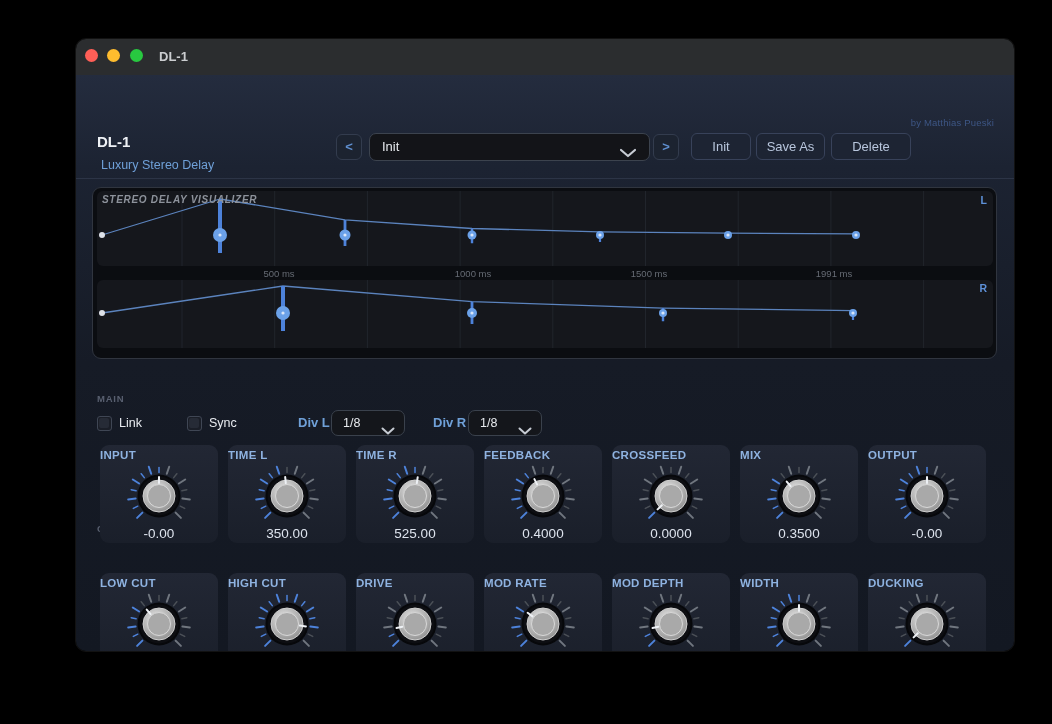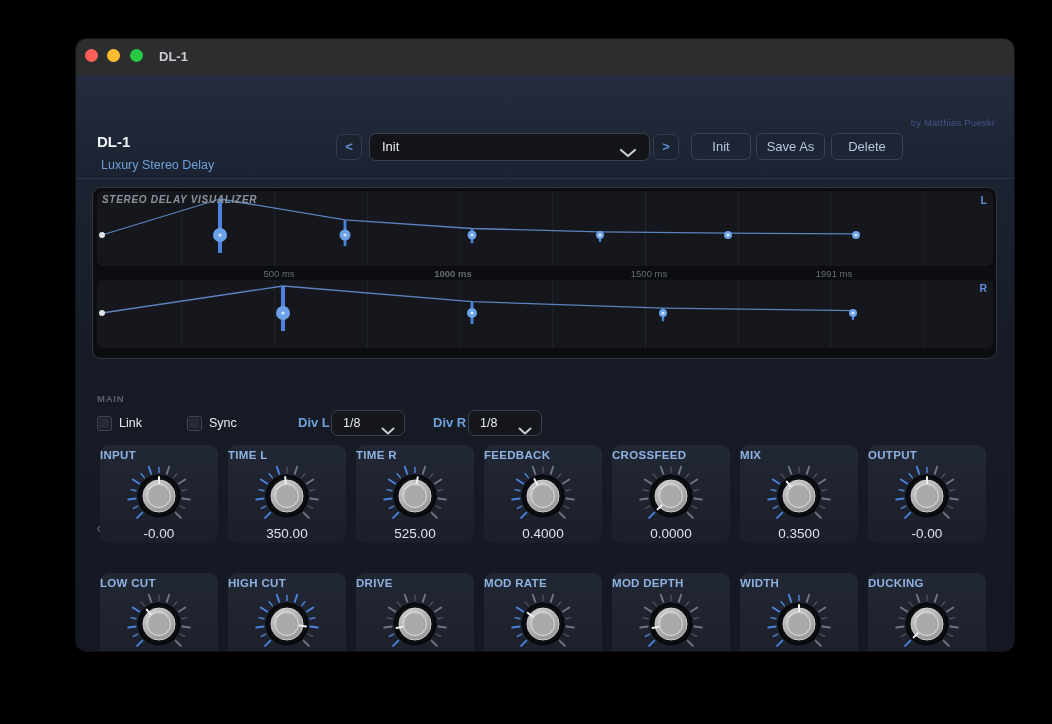--- a/index.html
+++ b/index.html
@@ -30,21 +30,21 @@
   .viz{position:absolute;left:16px;top:112px;width:905px;height:172px;background:#0b0d11;border:1px solid #30353f;
        border-radius:9px;box-sizing:border-box;}
   .lane{position:absolute;left:4px;width:896px;background:#15171c;border-radius:6px;overflow:hidden;}
   .lane-l{top:3px;height:75px;}
   .lane-r{top:92px;height:68px;}
   .viz-title{position:absolute;left:9px;top:6px;font-size:10px;font-weight:bold;color:#8d929b;letter-spacing:.7px;font-style:italic;}
   .lane-tag{position:absolute;right:9px;font-size:10.5px;font-weight:bold;color:#5e91d8;}
   .tag-l{top:6px;} .tag-r{top:94px;}
   .band{position:absolute;left:4px;top:78px;width:896px;height:14px;}
   .band span{position:absolute;top:2px;transform:translateX(-50%);font-size:9.5px;color:#666b74;}
-  .t1{left:182px;} .t2{left:356px;font-weight:bold;} .t3{left:552px;} .t4{left:737px;}
+  .t1{left:182px;} .t2{left:376px;} .t3{left:552px;} .t4{left:737px;}
   .sect{position:absolute;font-size:9.5px;font-weight:bold;letter-spacing:.8px;color:#596070;}
   .checkbox{position:absolute;top:341px;width:15px;height:15px;border-radius:3px;background:#1a1e27;
             border:1.5px solid #3f4654;box-sizing:border-box;}
   .checkbox .inner{position:absolute;left:1px;top:1px;width:10px;height:10px;background:#262b36;border-radius:2px;}
   .cb-label{position:absolute;top:341px;font-size:12.5px;color:#e8ebf0;line-height:15px;}
   .div-label{position:absolute;top:335px;font-size:13px;font-weight:bold;color:#6fa0d8;line-height:26px;}
   .dropdown{position:absolute;top:335px;width:74px;height:26px;border-radius:7px;background:#14161b;
             border:1px solid #3a414c;box-sizing:border-box;}
   .dropdown .val{position:absolute;left:11px;top:5px;font-size:12.5px;color:#e7eaee;}
   .dropdown .chev{position:absolute;right:9px;top:10px;}
@@ -92,21 +92,21 @@
         <span class="val">Init</span>
         <span class="chev">
           <svg width="18" height="10" viewBox="0 0 18 10">
               <path d="M2 2 L9 8 L16 2" fill="none" stroke="#c6cbd3" stroke-width="2.2" stroke-linecap="round" stroke-linejoin="round"></path>
             </svg>
         </span>
       </div>
       <div class="navbtn" style="left:577px">&gt;</div>
       <div class="hbtn" style="left:615px;width:60px">Init</div>
       <div class="hbtn" style="left:680px;width:69px">Save As</div>
-      <div class="hbtn" style="left:755px;width:72px">Delete</div>
+      <div class="hbtn" style="left:755px;width:80px">Delete</div>
 
       <div class="divider"></div>
 
       <div class="viz">
         <div class="lane lane-l"><svg width="896" height="75" viewBox="0 0 896 75">
               <line x1="85.0" y1="0" x2="85.0" y2="75" stroke="#21252c" stroke-width="1"></line>
               <line x1="177.7" y1="0" x2="177.7" y2="75" stroke="#21252c" stroke-width="1"></line>
               <line x1="270.4" y1="0" x2="270.4" y2="75" stroke="#21252c" stroke-width="1"></line>
               <line x1="363.1" y1="0" x2="363.1" y2="75" stroke="#21252c" stroke-width="1"></line>
               <line x1="455.8" y1="0" x2="455.8" y2="75" stroke="#21252c" stroke-width="1"></line>

